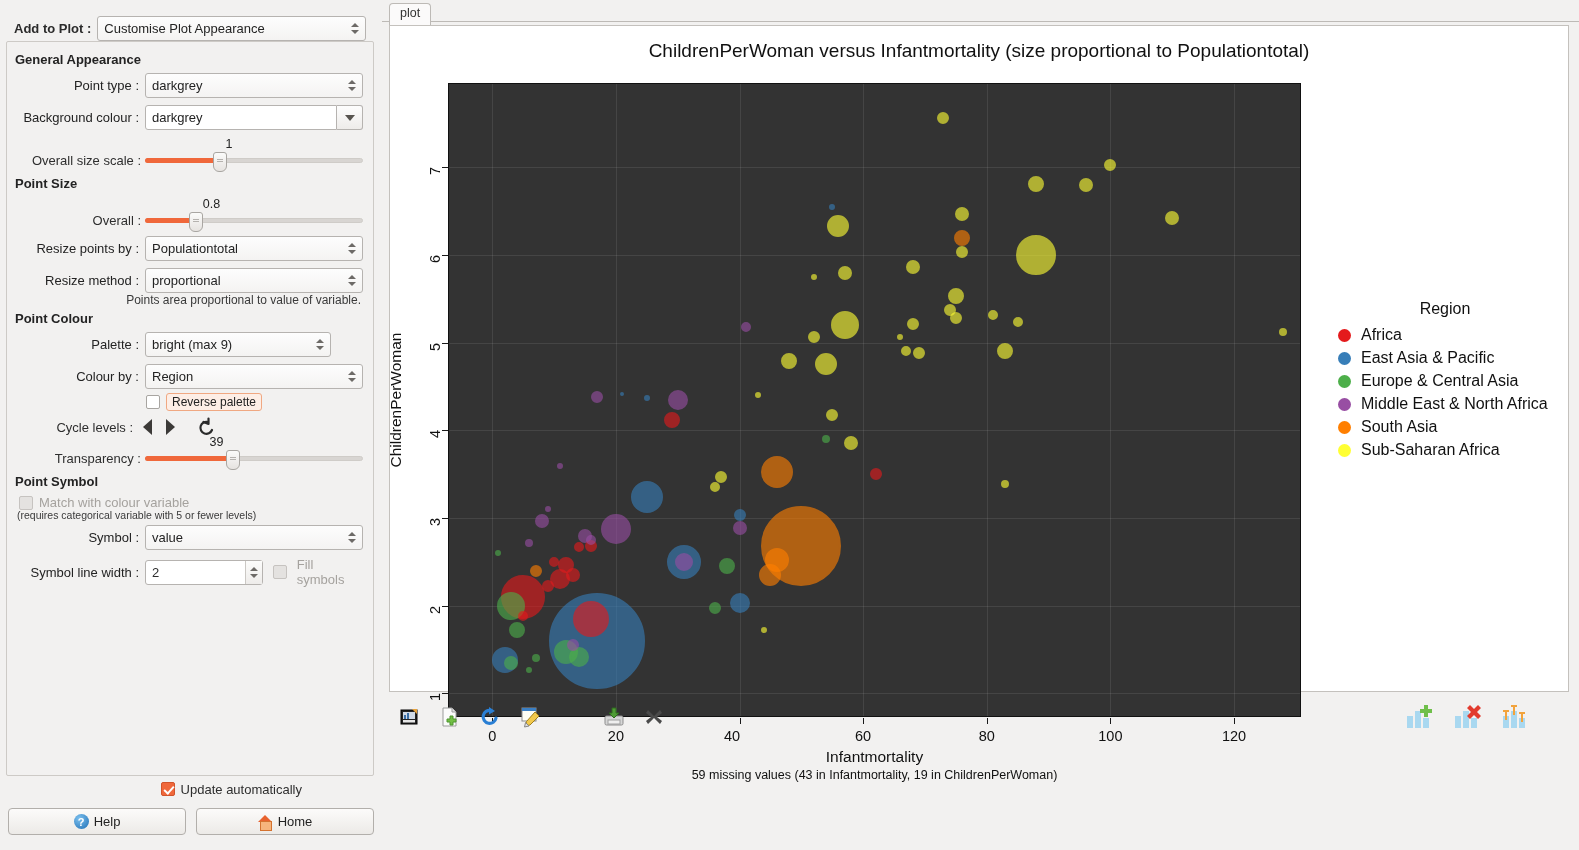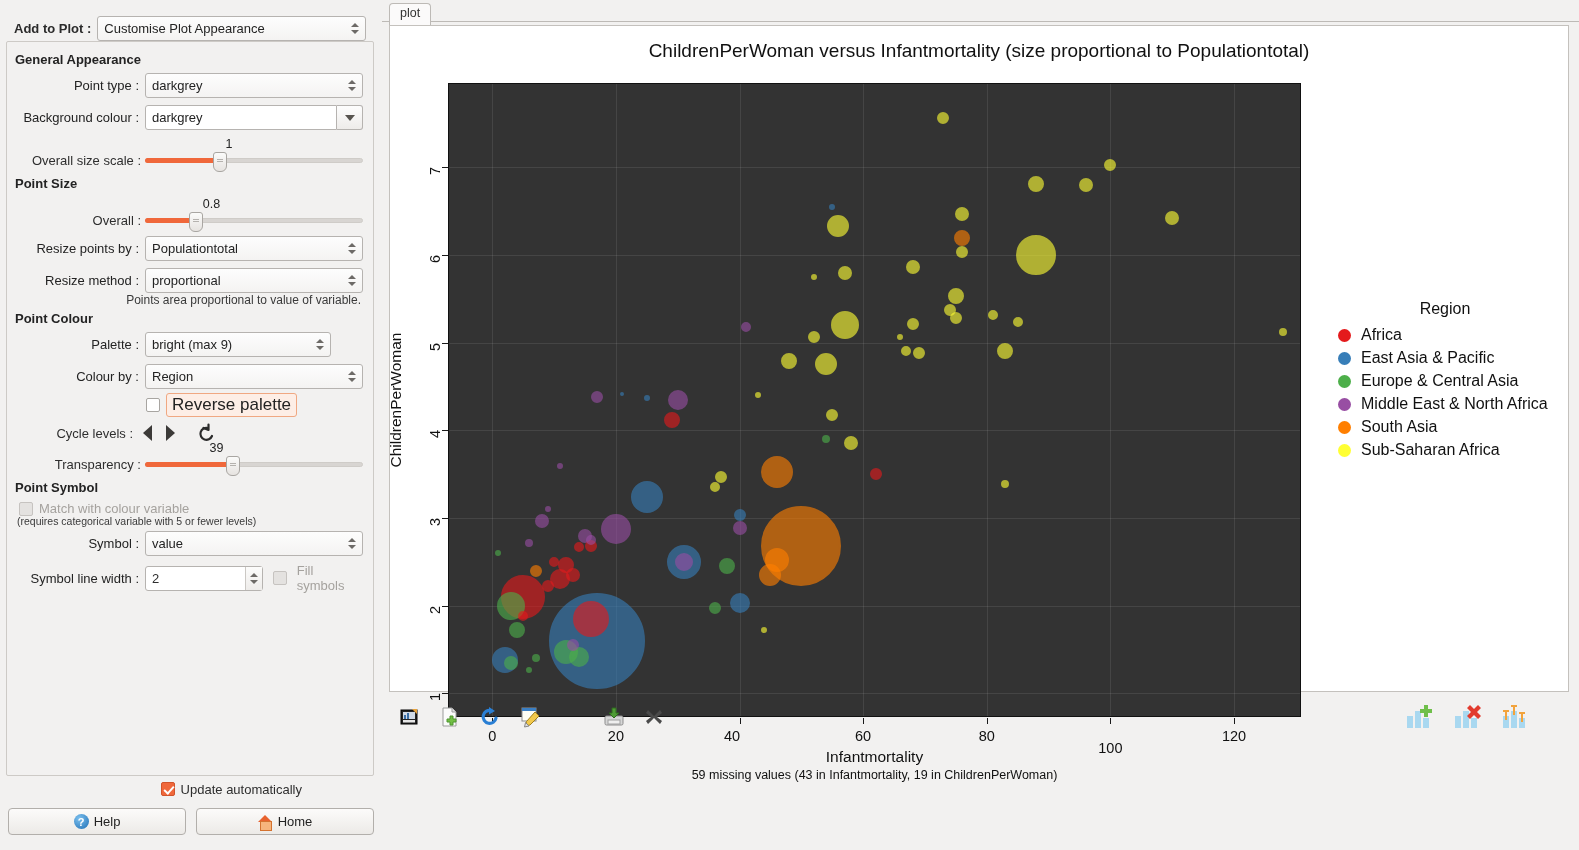--- a/index.html
+++ b/index.html
@@ -123,21 +123,21 @@
   .note.small { font-size: 10.5px; text-align: left; padding-left: 2px; color: #3a3a3a; }
 
   .chk-row { display: flex; align-items: center; justify-content: center; gap: 6px; margin: 4px 0 6px 0; }
   .chkbox {
     width: 14px; height: 14px; background: #fff;
     border: 1px solid #a8a5a1; border-radius: 2px; flex: 0 0 14px;
   }
   .chkbox.disabled { background: #e4e2e0; border-color: #c6c3c0; }
   .pill {
     border: 1px solid #f0a882; background: #fdeee6;
-    border-radius: 3px; padding: 1px 5px; font-size: 17px; color: #232323;
+    border-radius: 3px; padding: 1px 5px; font-size: 12px; color: #232323;
   }
   .disabled-text { color: #a5a29e; font-size: 13px; }
 
   .cycle-row { display:flex; align-items:center; gap: 0; margin-bottom: 0; }
   .cycle-lbl { font-size: 13px; text-align:right; padding-right: 10px; white-space: nowrap; }
   .arrow-left { width:0;height:0;border-top:8px solid transparent;border-bottom:8px solid transparent;border-right:9px solid #3c3a38; margin-right: 14px;}
   .arrow-right { width:0;height:0;border-top:8px solid transparent;border-bottom:8px solid transparent;border-left:9px solid #3c3a38; margin-right: 22px;}
 
   .spinbox {
     position: relative; background: #ffffff;
@@ -514,21 +514,21 @@
           <div class="tick-x" style="left: 290.514px;"></div>
           <div class="tick-x-lbl" style="left: 283px;">40</div>
           <div class="gridline-v" style="left: 414.138px;"></div>
           <div class="tick-x" style="left: 414.138px;"></div>
           <div class="tick-x-lbl" style="left: 414.138px;">60</div>
           <div class="gridline-v" style="left: 537.761px;"></div>
           <div class="tick-x" style="left: 537.761px;"></div>
           <div class="tick-x-lbl" style="left: 537.761px;">80</div>
           <div class="gridline-v" style="left: 661.384px;"></div>
           <div class="tick-x" style="left: 661.384px;"></div>
-          <div class="tick-x-lbl" style="left: 661.384px; margin-top: 12px;">100</div>
+          <div class="tick-x-lbl" style="left: 661.384px;">100</div>
           <div class="gridline-v" style="left: 785.007px;"></div>
           <div class="tick-x" style="left: 785.007px;"></div>
           <div class="tick-x-lbl" style="left: 785.007px;">120</div>
           <div class="gridline-h" style="top: 609.447px;"></div>
           <div class="tick-y" style="top: 609.447px;"></div>
           <div class="tick-y-lbl" style="top: 609.447px;">1</div>
           <div class="gridline-h" style="top: 521.757px;"></div>
           <div class="tick-y" style="top: 521.757px;"></div>
           <div class="tick-y-lbl" style="top: 521.757px;">2</div>
           <div class="gridline-h" style="top: 434.066px;"></div>

